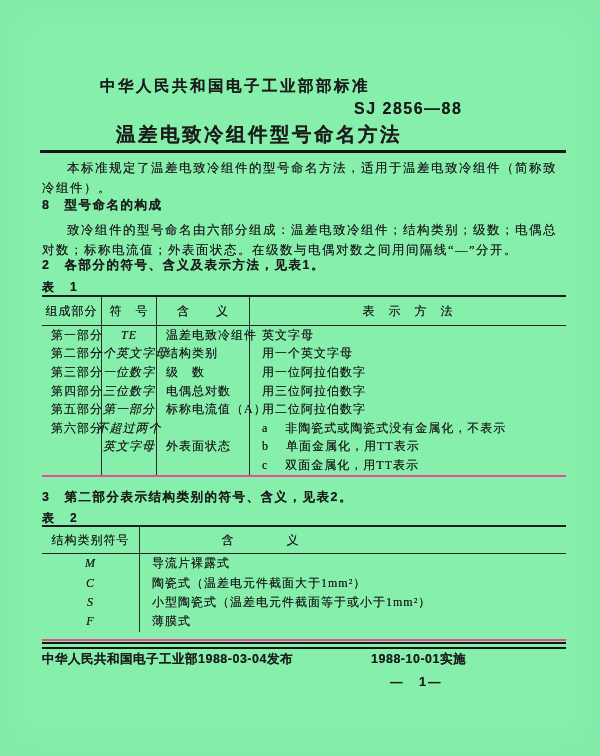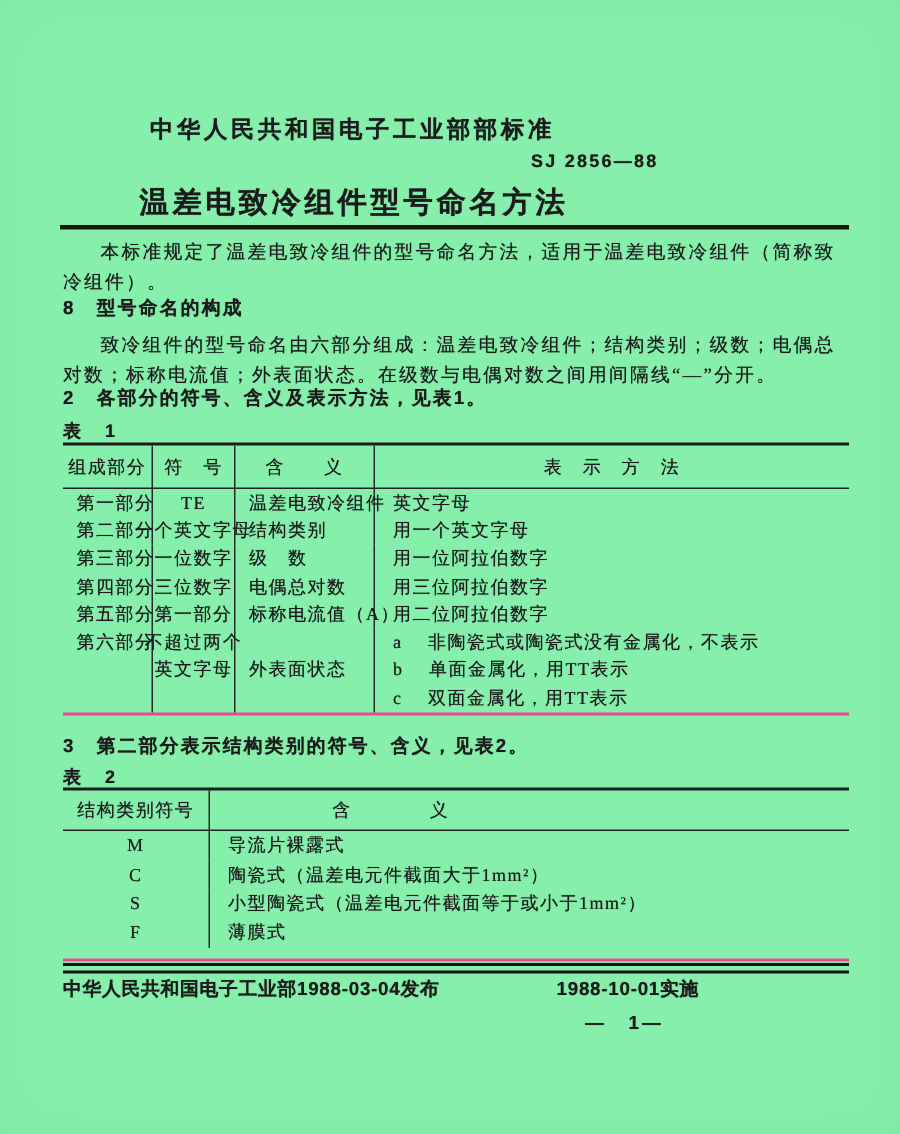--- a/index.html
+++ b/index.html
@@ -17,24 +17,24 @@
   .ink { text-shadow: 0 0 0.5px rgba(20,20,20,0.65); }
 
   .org-line {
     left: 100px; top: 76px;
     font-family: "Liberation Sans", sans-serif;
     font-weight: bold; font-size: 15.5px; letter-spacing: 2.5px;
   }
   .std-no {
     left: 354px; top: 100px;
     font-family: "Liberation Sans", sans-serif;
-    font-weight: bold; font-size: 12px; letter-spacing: 1.5px;
+    font-weight: bold; font-size: 16px; letter-spacing: 1.5px;
   }
   .doc-title {
-    left: 93px; top: 121px;
+    left: 116px; top: 121px;
     font-family: "Liberation Sans", sans-serif;
     font-weight: bold; font-size: 19.5px; letter-spacing: 2.5px;
   }
   .title-rule {
     left: 40px; top: 150px; width: 526px; height: 3px;
     background: #161616;
   }
 
   .body-text {
     font-size: 12.5px; line-height: 20px; letter-spacing: 1.5px;
@@ -64,21 +64,21 @@
     box-sizing: border-box;
   }
   .tbl > div { display: flex; align-items: center; box-sizing: border-box; }
   .th {
     font-size: 12px;
     border-bottom: 1.2px solid #222;
     justify-content: center;
   }
   .vline { border-right: 1px solid #2a2a2a; }
   .cl { justify-content: flex-start; padding-left: 9px; }
-  .cc { justify-content: center; }
+  .cc { justify-content: center; font-style: italic; }
   .c4pad { padding-left: 12px; }
   .nowrap { white-space: nowrap; }
 
   #table1 { grid-template-columns: 60px 55px 93px 1fr; grid-template-rows: 29px repeat(8, 18.6px); }
   #table2 { grid-template-columns: 98px 1fr; grid-template-rows: 27px repeat(4, 19.4px); padding-bottom: 7px; }
   #table2 .th.meaning { padding-right: 185px; }
 
   .footer-dblrule {
     left: 42px; top: 642px; width: 524px; height: 3px;
     border-top: 2px solid #161616; border-bottom: 2px solid #161616;

